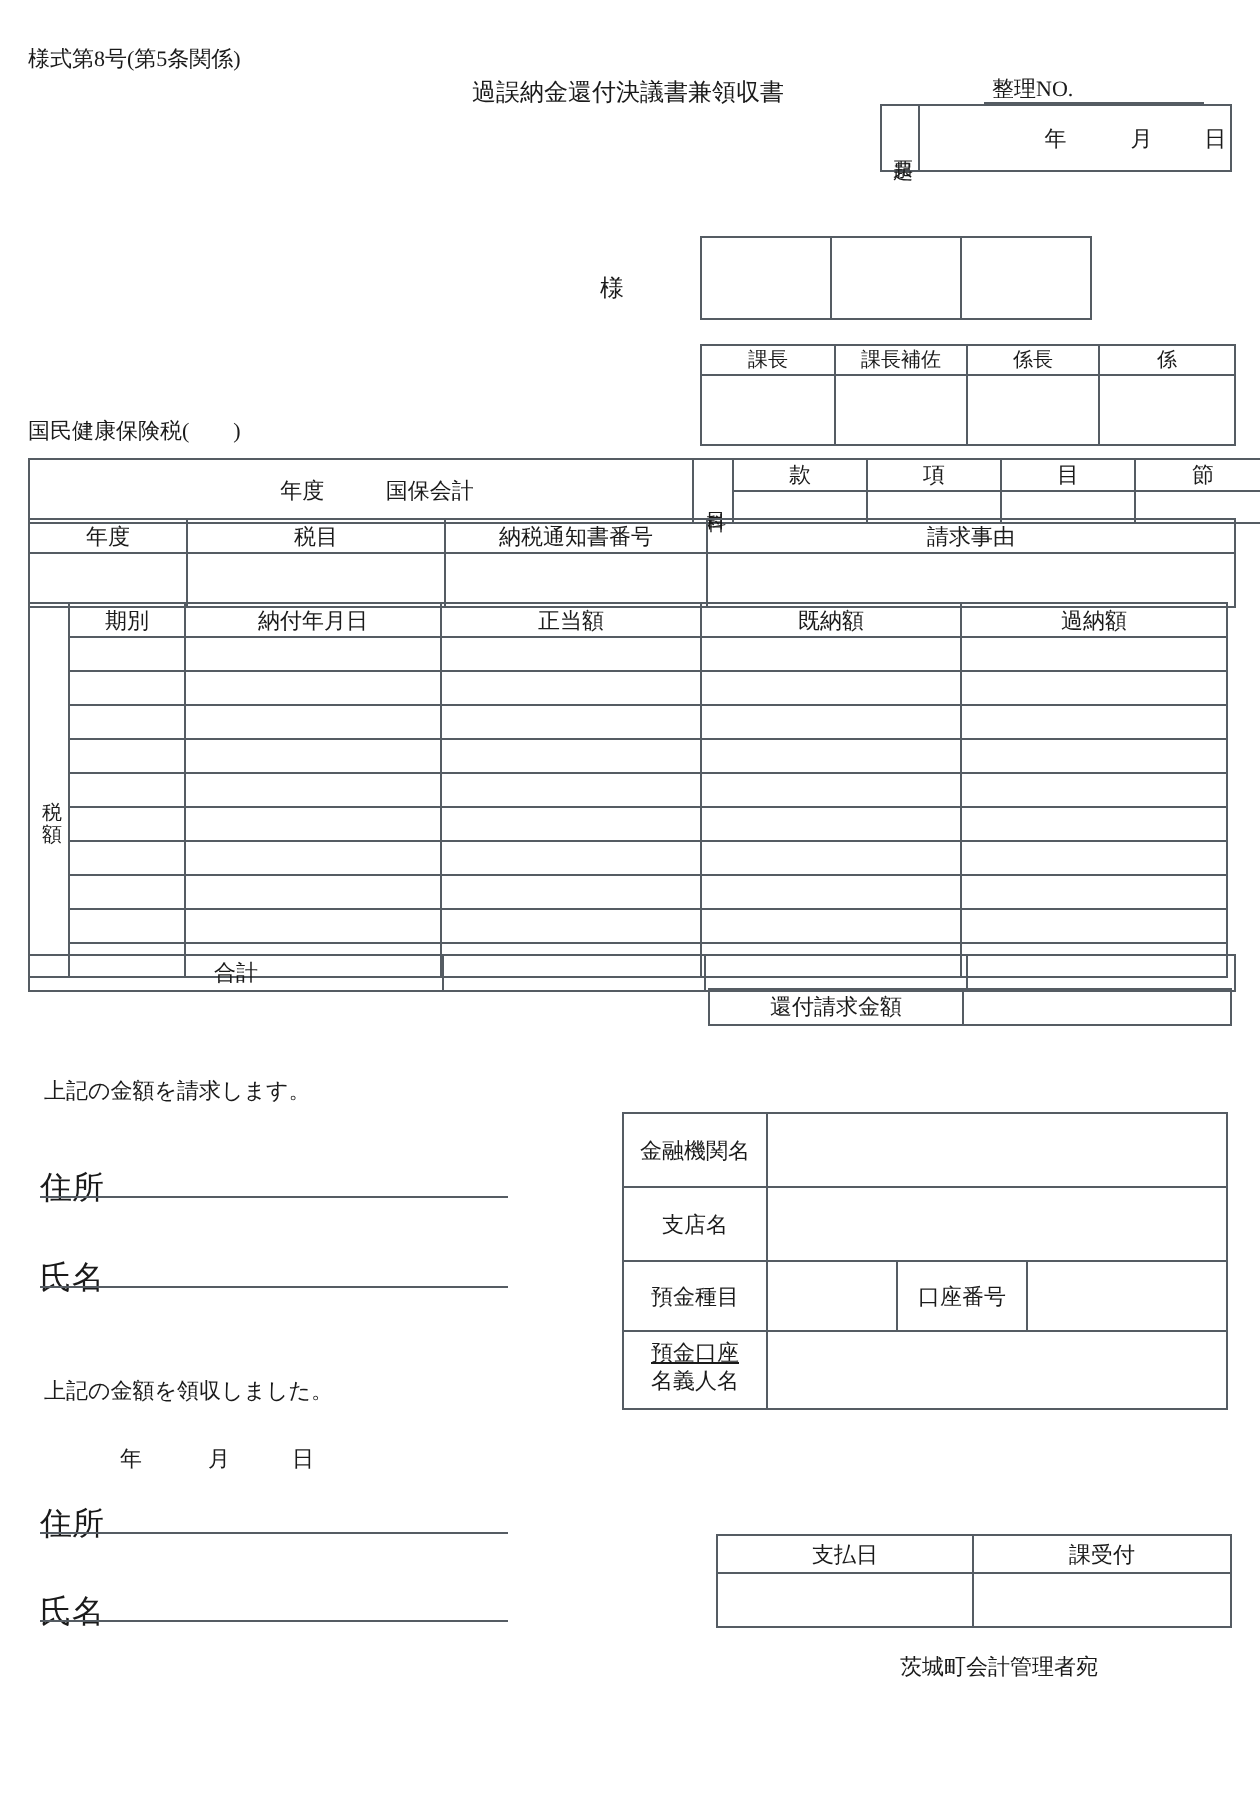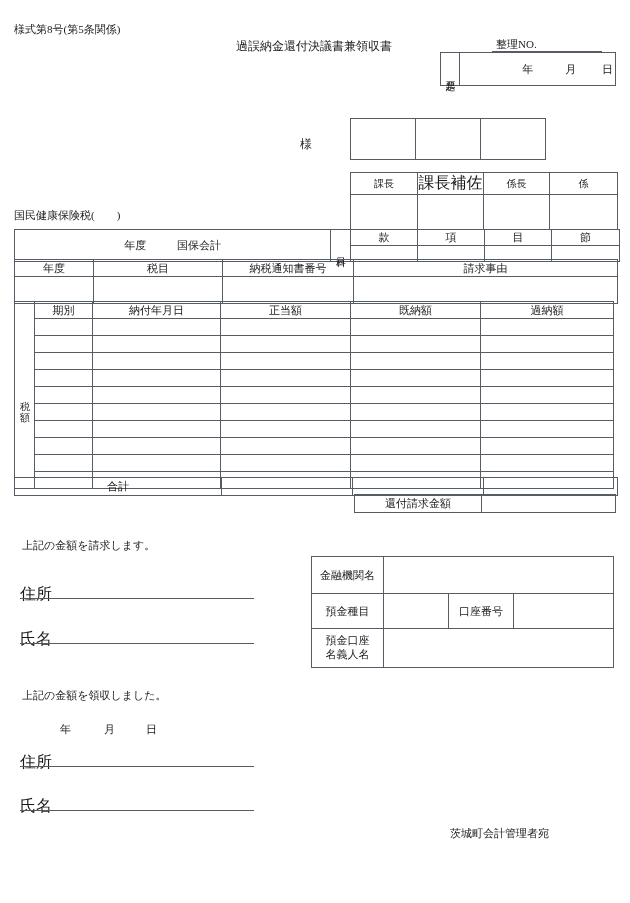--- a/index.html
+++ b/index.html
@@ -99,39 +99,39 @@
       <td style="height:40px;"></td>
       <td style="height:40px;"></td>
     </tr>
   </tbody>
     </table>
 
   <table class="grid abs" style="left:350px; top:172px; width:263px;">
     <tbody>
         <tr>
       <td style="width:66px; height:14px; font-size:10px;">課長</td>
-      <td style="width:65px; height:14px; font-size:16px;">課長補佐</td>
+      <td style="width:65px; height:14px; font-size:10px;">課長補佐</td>
       <td style="width:65px; height:14px; font-size:10px;">係長</td>
       <td style="width:67px; height:14px; font-size:10px;">係</td>
     </tr>
     <tr>
       <td style="height:34px;"></td>
       <td style="height:34px;"></td>
       <td style="height:34px;"></td>
       <td style="height:34px;"></td>
     </tr>
   </tbody>
     </table>
 
   <div class="abs t11" style="left:14px; top:208px;">国民健康保険税(　　)</div>
 
   <table class="grid abs" style="left:14px; top:229px; width:599px;">
     <tbody>
         <tr>
-      <td rowspan="2" style="width:315px; height:30px; text-align:left; padding-left:0;">
+      <td rowspan="2" style="width:315px; height:30px; text-align:left; padding-left:16px;">
         <span style="display:inline-block; width:100%; text-align:center;">
           <span style="margin-right:28px;">年度</span>
           <span>国保会計</span>
         </span>
       </td>
       <td rowspan="2" style="width:19px; font-size:10px;">
         <span class="vcell">科目</span>
       </td>
       <td style="width:66px; height:15px;">款</td>
       <td style="width:66px; height:15px;">項</td>
@@ -306,31 +306,47 @@
       <col style="width:65px;">
       <col style="width:65px;">
       <col style="width:100px;">
     </colgroup>
     <tbody>
         <tr>
       <td style="height:36px;">金融機関名</td>
       <td colspan="3" style="height:36px;"></td>
     </tr>
     <tr>
+      <td style="height:36px;">支店名</td>
+      <td colspan="3" style="height:36px;"></td>
+    </tr>
+    <tr>
       <td style="height:34px;">預金種目</td>
       <td style="height:34px;"></td>
       <td style="height:34px;">口座番号</td>
       <td style="height:34px;"></td>
     </tr>
     <tr>
       <td style="height:38px; line-height:1.25;">
-        <span style="display:block;">預金口座</span>
+        <span style="display:block;text-decoration:underline;">預金口座</span>
         <span style="display:block;text-align:center;">名義人名</span>
       </td>
       <td colspan="3" style="height:38px;"></td>
     </tr>
   </tbody>
     </table>
 
+  <table class="grid abs" style="left:358px; top:767px; width:255px;">
+    <tbody>
+        <tr>
+      <td style="width:127px; height:18px;">支払日</td>
+      <td style="width:128px; height:18px;">課受付</td>
+    </tr>
+    <tr>
+      <td style="height:26px;"></td>
+      <td style="height:26px;"></td>
+    </tr>
+  </tbody>
+    </table>
 
   <div class="abs t11" style="left:450px; top:826px;">茨城町会計管理者宛</div>
 
 </div>
 
 </body></html>

